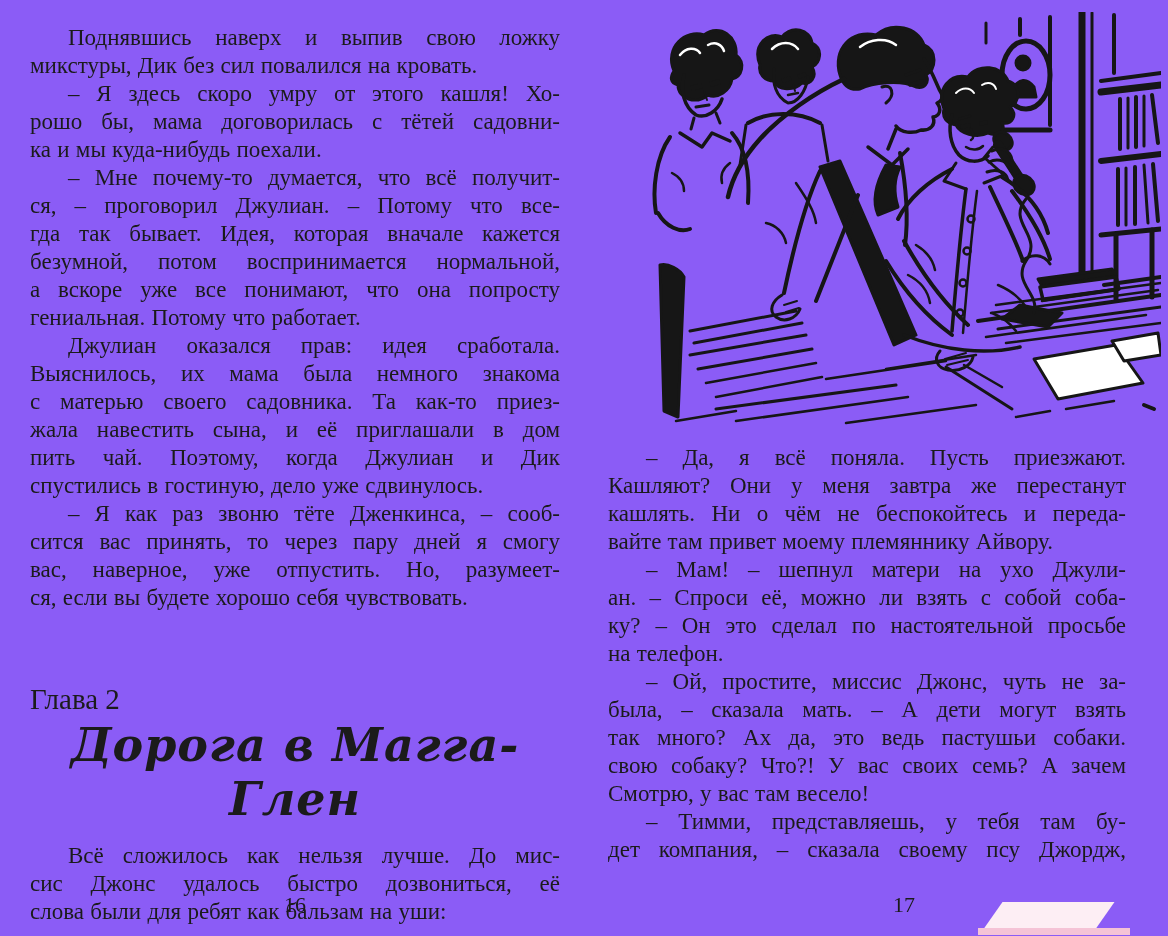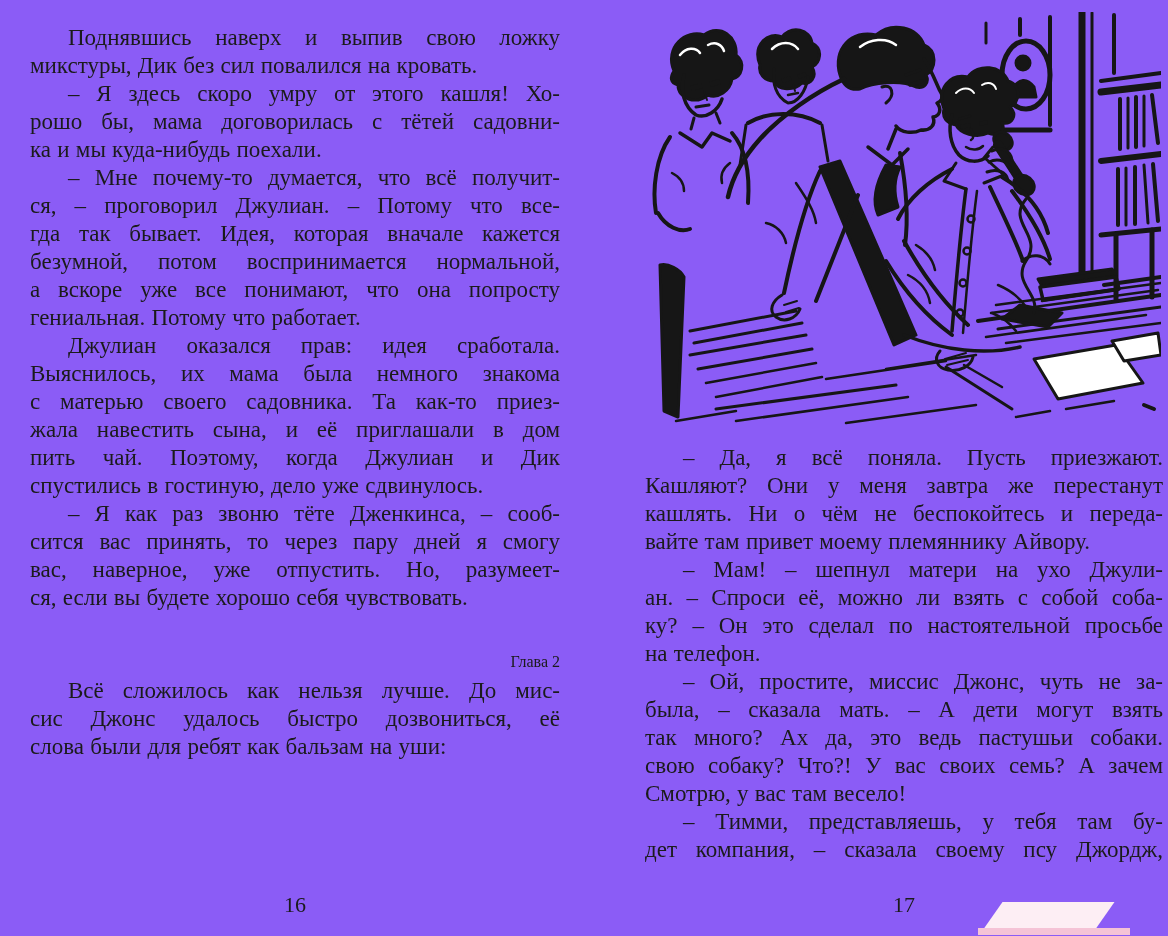--- a/index.html
+++ b/index.html
@@ -6,30 +6,30 @@
   body{
     width:1168px;height:936px;overflow:hidden;
     background:#ffffff;
     font-family:"Liberation Serif","DejaVu Serif",serif;
     color:#1b1b1b;
   }
   .book{position:relative;width:1168px;height:936px;background:#8b5cf6;}
 
   .page-text{position:absolute;font-size:23px;line-height:28px;}
   .page-text.left{left:30px;top:24px;width:530px;}
-  .page-text.right{left:645px;top:444px;width:518px;font-family:Liberation Serif, serif;}
+  .page-text.right{left:608px;top:444px;width:518px;font-family:Liberation Serif, serif;}
 
   .para{margin:0;}
   .line{height:28px;overflow:hidden;word-spacing:0.5px;}
   .line.j{text-align:justify;text-align-last:justify;}
   .line.first{text-indent:38px;}
 
   .kicker{
-    text-align:right;font-size:16px;line-height:30px;
-    margin-top:35px;
+    text-align:left;font-size:29px;line-height:30px;
+    margin-top:72px;
   }
   .chapter-title{
     text-align:center;font-size:46px;line-height:54px;
     font-family:"DejaVu Serif","Liberation Serif",serif;
     font-style:italic;font-weight:700;letter-spacing:1px;
     margin:4px 0 16px 0;
   }
 
   .pageno{
     position:absolute;top:892px;height:26px;
@@ -82,20 +82,21 @@
         <div class="line j">пить чай. Поэтому, когда Джулиан и Дик</div>
         <div class="line">спустились в гостиную, дело уже сдвинулось.</div>
       </div>
       <div class="para">
         <div class="line j first">– Я как раз звоню тёте Дженкинса, – сооб-</div>
         <div class="line j">сится вас принять, то через пару дней я смогу</div>
         <div class="line j">вас, наверное, уже отпустить. Но, разумеет-</div>
         <div class="line">ся, если вы будете хорошо себя чувствовать.</div>
       </div>
       <div class="kicker">Глава 2</div>
+      <div class="chapter-title">Дорога в Магга-Глен</div>
       <div class="para">
         <div class="line j first">Всё сложилось как нельзя лучше. До мис-</div>
         <div class="line j">сис Джонс удалось быстро дозвониться, её</div>
         <div class="line">слова были для ребят как бальзам на уши:</div>
       </div>
     </div>
   <div class="pageno left">16</div>
 
   <div class="illustration" role="img" aria-label="Четверо детей у письменного стола: девочка говорит по телефонной трубке, двое мальчиков и девочка слушают; на стене овальный портрет, справа книжный шкаф, на столе бумаги">
     <svg viewBox="0 0 515 420" xmlns="http://www.w3.org/2000/svg">

